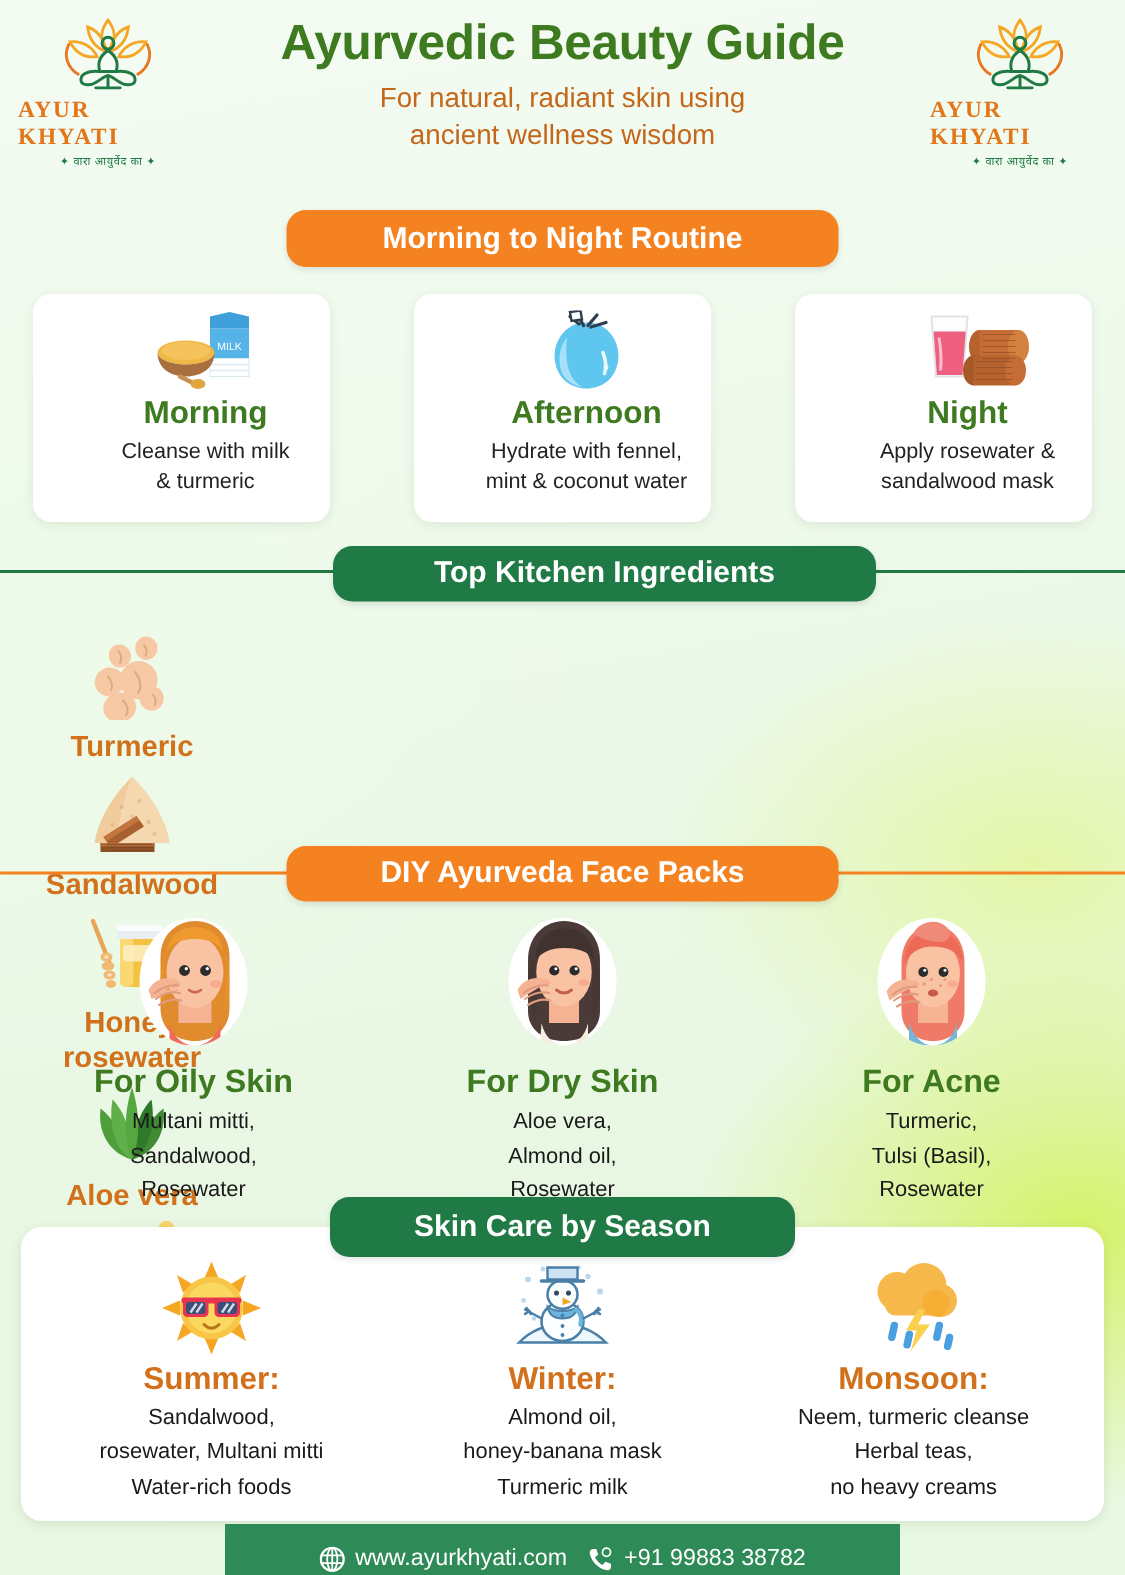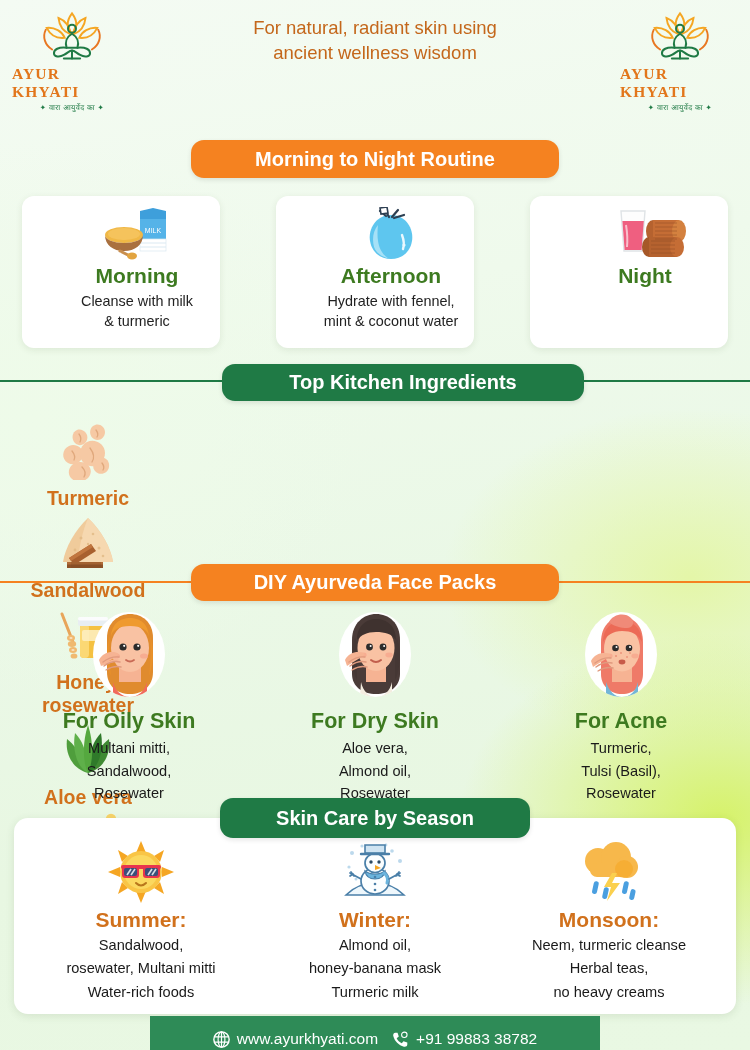--- a/index.html
+++ b/index.html
@@ -126,20 +126,21 @@
       </svg>
       <div class="logo-name">AYUR KHYATI</div>
       <div class="logo-sub">
         <span style="color:#1f7a45">✦</span>
         <span>वारा आयुर्वेद का</span>
         <span style="color:#1f7a45">✦</span>
       </div>
     </div>
 
     <div class="head-text">
+      <div class="main-title">Ayurvedic Beauty Guide</div>
       <div class="sub-title">
         <div>For natural, radiant skin using</div>
         <div>ancient wellness wisdom</div>
       </div>
     </div>
 
     <div class="logo right">
       <svg width="78" height="62" viewBox="0 0 78 62">
         <g fill="none" stroke="#f5a623" stroke-width="2.1" stroke-linecap="round">
           <path d="M39 6 C33 14 33 22 39 28 C45 22 45 14 39 6Z"></path>
@@ -239,20 +240,24 @@
             <rect x="46" y="30" width="28" height="20" fill="#b5622f"></rect>
             <ellipse cx="74" cy="40" rx="7" ry="10" fill="#c56d35"></ellipse>
             <g stroke="#8c4a23" stroke-width=".8" opacity=".6">
               <path d="M52 16 h22 M52 20 h22 M52 24 h22 M52 28 h22 M52 32 h22"></path>
               <path d="M48 34 h24 M48 38 h24 M48 42 h24 M48 46 h24"></path>
             </g>
           </g>
         </svg>
       </div>
       <h3>Night</h3>
+      <p>
+        <span>Apply rosewater &amp;</span><br>
+        <span>sandalwood mask</span>
+      </p>
     </div>
   </div>
 
   <div class="rule green" id="rule-ing"></div>
   <div class="pill green" id="banner-ingredients">Top Kitchen Ingredients</div>
 
   <div class="ing-row">
 
     <div class="ing">
       <div class="ico">

